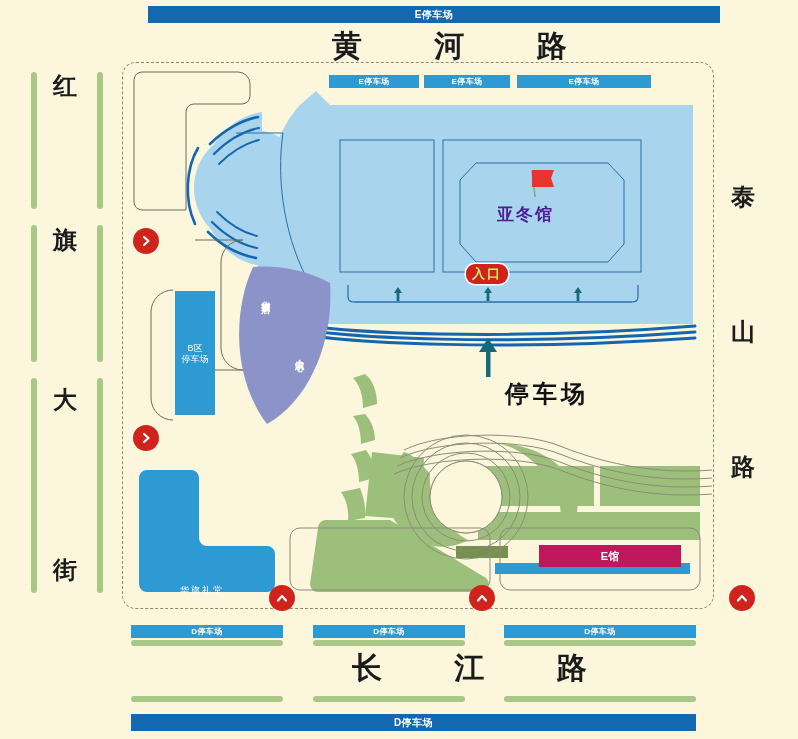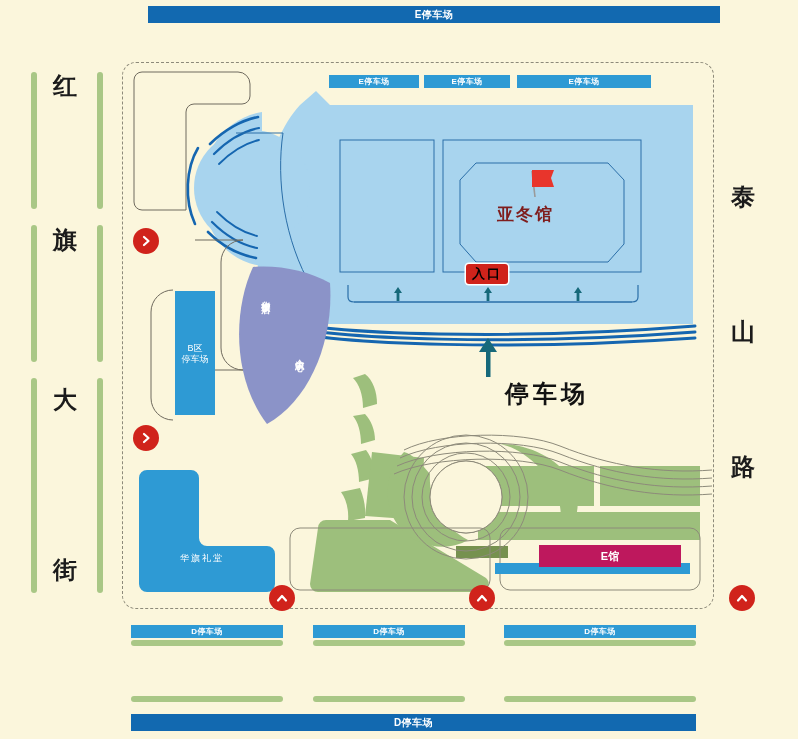--- a/index.html
+++ b/index.html
@@ -57,45 +57,46 @@
     letter-spacing:1px;
   }
 
   #ehall-label{
     position:absolute;background:#be185d;color:#fff;
     font-size:11px;font-weight:bold;
     display:flex;align-items:center;justify-content:center;
   }
 
   #entrance{
-    position:absolute;background:#d0231b;color:#000000;
-    font-size:13px;font-weight:bold;border-radius:3px;
+    position:absolute;background:#d0231b;color:#bef264;
+    font-size:13px;font-weight:bold;border-radius:9px;
     padding:1px 6px;letter-spacing:2px;
     display:flex;align-items:center;justify-content:center;
     box-shadow:0 0 0 1.5px #fff;
   }
 
   #hall-name{
-    position:absolute;font-size:17px;font-weight:bold;color:#7f1d1d;
+    position:absolute;font-size:17px;font-weight:bold;color:#4c1d95;
     letter-spacing:2px;white-space:nowrap;
   }
   #lot-name{
     position:absolute;font-size:24px;font-weight:bold;color:#121212;
     letter-spacing:4px;white-space:nowrap;
   }
 </style>
 </head>
 <body>
 
 <div id="map">
 
   <div class="bar-dark" style="left:148px;top:6px;width:572px;height:17px;">
     <span>E停车场</span>
   </div>
 
+  <div class="road-h" style="left:300px;top:26px;">黄  河  路</div>
 
   <div class="gbar" style="left:31px;top:72px;width:6px;height:137px;"></div>
   <div class="gbar" style="left:31px;top:225px;width:6px;height:137px;"></div>
   <div class="gbar" style="left:31px;top:378px;width:6px;height:215px;"></div>
 
   <div class="gbar" style="left:97px;top:72px;width:6px;height:137px;"></div>
   <div class="gbar" style="left:97px;top:225px;width:6px;height:137px;"></div>
   <div class="gbar" style="left:97px;top:378px;width:6px;height:215px;"></div>
 
   <div class="road-v" style="left:48px;top:74px;">红</div>
@@ -239,21 +240,21 @@
 
   <div id="lot-name" style="left:505px;top:378px;">停车场</div>
 
   <div class="blabel" style="left:175px;top:343px;width:40px;">B区
 停车场</div>
 
   <div class="blabel-v" style="left:259px;top:294px;">华旗饭店</div>
 
   <div class="blabel-v" style="left:293px;top:352px;">会议中心</div>
 
-  <div class="blabel" style="left:147px;top:553px;width:110px;letter-spacing:2px;">华旗礼堂</div>
+  <div class="blabel" style="left:147px;top:585px;width:110px;letter-spacing:2px;">华旗礼堂</div>
 
   <div id="ehall-label" style="left:539px;top:545px;width:142px;height:22px;">E馆</div>
 
   <div class="rmark" style="left:133px;top:228px;">
     <svg width="14" height="14" viewBox="0 0 14 14">
       <path d="M5 3 L9.5 7 L5 11" fill="none" stroke="#fff" stroke-width="2.2" stroke-linecap="round" stroke-linejoin="round"></path>
     </svg>
   </div>
 
   <div class="rmark" style="left:133px;top:425px;">
@@ -291,18 +292,19 @@
   </div>
 
   <div class="gbar" style="left:131px;top:640px;width:152px;height:6px;"></div>
   <div class="gbar" style="left:313px;top:640px;width:152px;height:6px;"></div>
   <div class="gbar" style="left:504px;top:640px;width:192px;height:6px;"></div>
 
   <div class="gbar" style="left:131px;top:696px;width:152px;height:6px;"></div>
   <div class="gbar" style="left:313px;top:696px;width:152px;height:6px;"></div>
   <div class="gbar" style="left:504px;top:696px;width:192px;height:6px;"></div>
 
+  <div class="road-h" style="left:320px;top:648px;">长  江  路</div>
 
   <div class="bar-dark" style="left:131px;top:714px;width:565px;height:17px;">
     <span>D停车场</span>
   </div>
 
 </div>
 
 </body></html>

